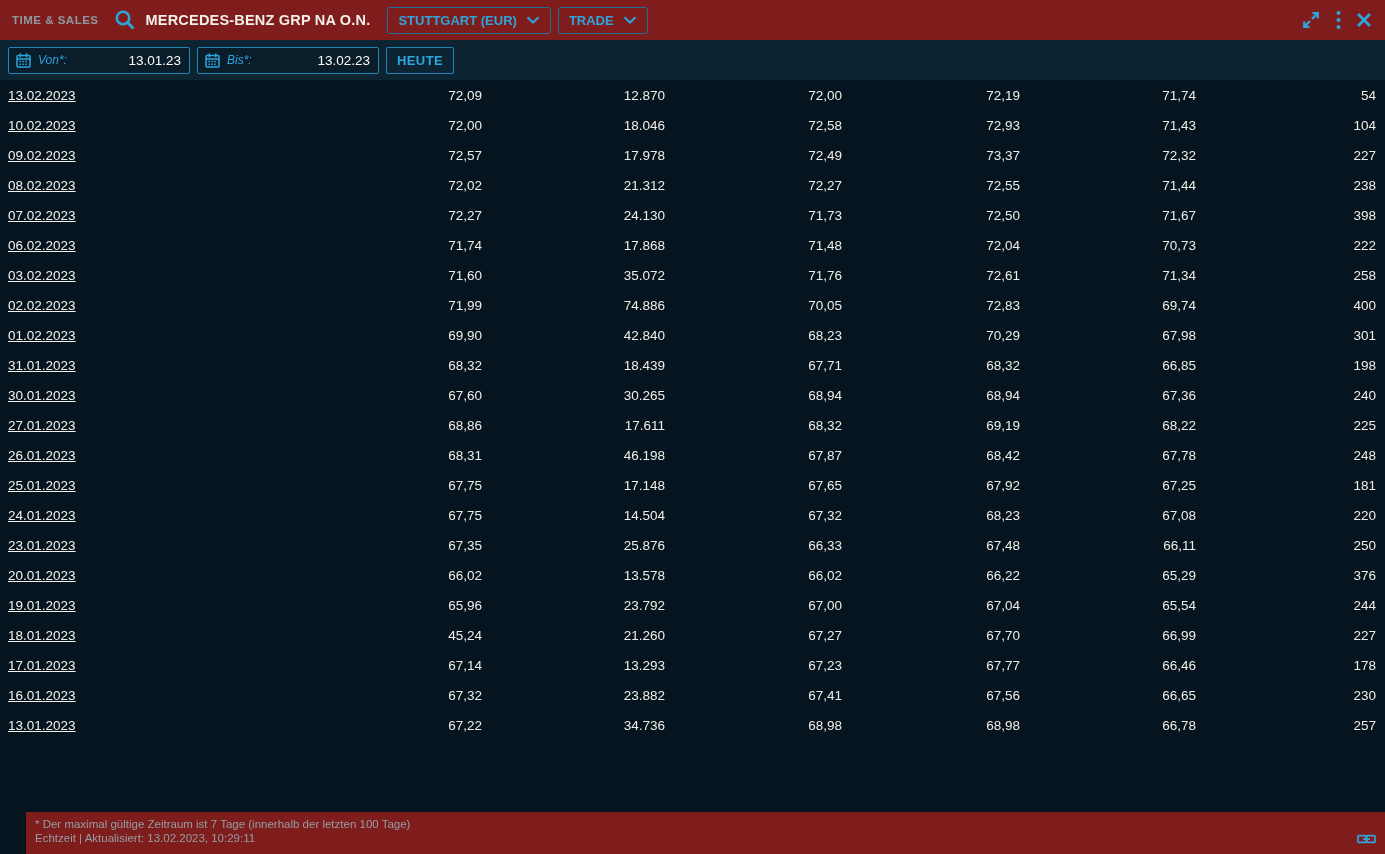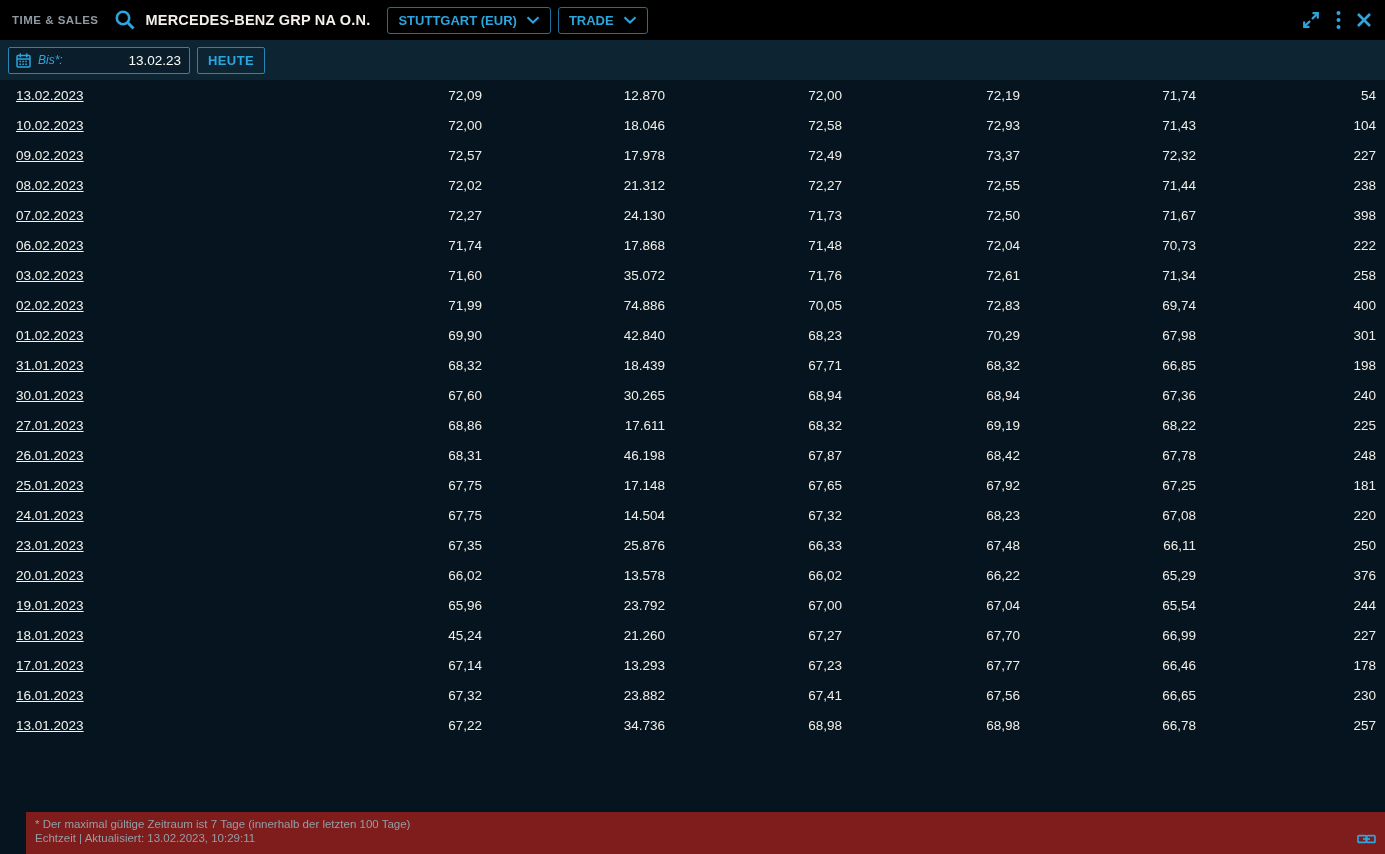--- a/index.html
+++ b/index.html
@@ -7,21 +7,21 @@
   body {
     font-family: "Liberation Sans", sans-serif;
     background: #05141e;
     color: #f1eee7;
   }
   .app { width: 1385px; height: 854px; display: flex; flex-direction: column; background: #05141e; }
 
   
   .topbar {
     height: 40px; flex: 0 0 40px;
-    background: #000000;
+    background: #7f1d1d;
     display: flex; align-items: center; justify-content: space-between;
     padding: 0 13px 0 12px;
   }
   .topbar-left { display: flex; align-items: center; }
   .app-title {
     color: #8f99a1; font-size: 11.5px; font-weight: 700; letter-spacing: .5px;
     white-space: nowrap;
   }
   .search-ic { margin-left: 14px; display: flex; align-items: center; cursor: pointer; }
   .instrument {
@@ -82,21 +82,21 @@
   .th.th-datum { justify-content: space-between; padding-left: 8px; padding-right: 5px; }
   .sort-arrow {
     width: 0; height: 0;
     border-left: 5px solid transparent; border-right: 5px solid transparent;
     border-top: 6px solid #ece4d2;
     margin-right: 72px;
   }
   .trow { height: 30px; align-items: center; }
   .td { font-size: 13.5px; color: #f1eee7; }
   .td-num { text-align: right; padding-right: 9px; }
-  .td-date-wrap { padding-left: 16px; }
+  .td-date-wrap { padding-left: 8px; }
   .date-link { color: #f6f3ec; text-decoration: underline; cursor: pointer; }
 
   
   .footer {
     flex: 0 0 42px; height: 42px;
     background: #7f1d1d;
     position: relative;
     padding: 5px 16px 0 9px;
     margin-left: 26px;
   }
@@ -167,20 +167,34 @@
       <span>
         <svg width="15" height="15" viewBox="0 0 15 15" fill="none" stroke="#2da5dd" stroke-width="1.5">
           <rect x="1" y="2.6" width="13" height="11.4" rx="1"></rect>
           <line x1="4.3" y1="0.4" x2="4.3" y2="4.4"></line>
           <line x1="10.7" y1="0.4" x2="10.7" y2="4.4"></line>
           <line x1="1" y1="6" x2="14" y2="6"></line>
           <line x1="3.4" y1="8.6" x2="11.6" y2="8.6" stroke-dasharray="1.6 1.3"></line>
           <line x1="3.4" y1="11.2" x2="11.6" y2="11.2" stroke-dasharray="1.6 1.3"></line>
         </svg>
       </span>
+      <span class="datelabel">Von*:</span>
+      <span class="datevalue">13.01.23</span>
+    </div>
+    <div class="datefield">
+      <span>
+        <svg width="15" height="15" viewBox="0 0 15 15" fill="none" stroke="#2da5dd" stroke-width="1.5">
+          <rect x="1" y="2.6" width="13" height="11.4" rx="1"></rect>
+          <line x1="4.3" y1="0.4" x2="4.3" y2="4.4"></line>
+          <line x1="10.7" y1="0.4" x2="10.7" y2="4.4"></line>
+          <line x1="1" y1="6" x2="14" y2="6"></line>
+          <line x1="3.4" y1="8.6" x2="11.6" y2="8.6" stroke-dasharray="1.6 1.3"></line>
+          <line x1="3.4" y1="11.2" x2="11.6" y2="11.2" stroke-dasharray="1.6 1.3"></line>
+        </svg>
+      </span>
       <span class="datelabel">Bis*:</span>
       <span class="datevalue">13.02.23</span>
     </div>
     <button class="heute-btn">HEUTE</button>
   </div>
 
   <div class="table-area">
     <div class="tbody" id="tbody">
         <div class="trow">
           <div class="td td-date-wrap"><span class="date-link">13.02.2023</span></div>

